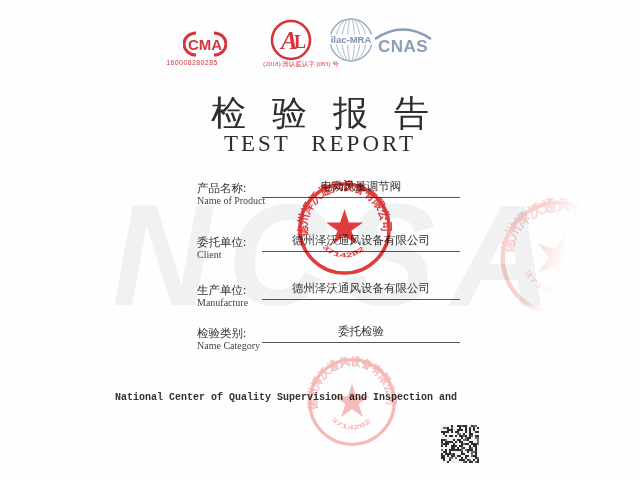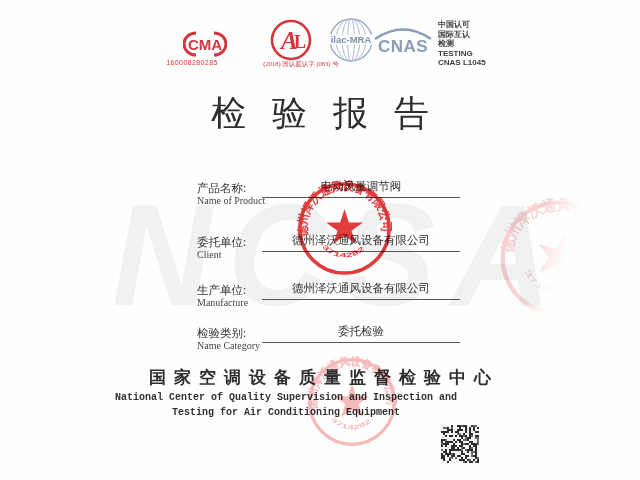--- a/index.html
+++ b/index.html
@@ -81,49 +81,41 @@
     <ellipse cx="23" cy="23" rx="3.5" ry="21" fill="none" stroke="#aebccd" stroke-width="1"></ellipse>
     <rect x="1" y="17.5" width="44" height="10" fill="#fefefe"></rect>
     <text x="23" y="25.8" text-anchor="middle" font-family="Liberation Sans, sans-serif" font-weight="bold" font-size="9.5" fill="#7e90ac">ilac-MRA</text>
   </svg>
 
   <svg class="logo" style="left:372px;top:26px;" width="62" height="32" viewBox="0 0 62 32">
     <path d="M 3,13 Q 31,-6 59,13" fill="none" stroke="#8b9cb6" stroke-width="2.4"></path>
     <text x="31" y="26" text-anchor="middle" font-family="Liberation Sans, sans-serif" font-weight="bold" font-size="17" letter-spacing="0.5" fill="#8b9cb6">CNAS</text>
   </svg>
 
-  <div class="cert-text">
-    <div>中国认可</div>
-    <div>国际互认</div>
-    <div>检测</div>
-    <div>TESTING</div>
-    <div>CNAS L1045</div>
-  </div>
 
   <div class="title-zh">检验报告</div>
+  <div class="title-en">TEST REPORT</div>
 
   <div class="f-label" style="top:181px;">产品名称:</div>
   <div class="f-label-en" style="top:195px;">Name of Product</div>
   <div class="f-value" style="top:179px;">电动风量调节阀</div>
 
   <div class="f-label" style="top:235px;">委托单位:</div>
   <div class="f-label-en" style="top:249px;">Client</div>
   <div class="f-value" style="top:233px;">德州泽沃通风设备有限公司</div>
 
   <div class="f-label" style="top:283px;">生产单位:</div>
   <div class="f-label-en" style="top:297px;">Manufacture</div>
   <div class="f-value" style="top:281px;">德州泽沃通风设备有限公司</div>
 
   <div class="f-label" style="top:326px;">检验类别:</div>
   <div class="f-label-en" style="top:340px;">Name Category</div>
   <div class="f-value" style="top:324px;">委托检验</div>
 
-  <div class="footer-zh">国家空调设备质量监督检验中心</div>
   <div class="footer-en footer-en1">National Center of Quality Supervision and Inspection and</div>
-  <div class="footer-en footer-en2">Testing for Air Conditioning Equipment</div>
 
   <div class="qr">
       <div class="qc"></div>
       <div class="qc"></div>
       <div class="qc"></div>
       <div class="qc"></div>
       <div class="qc"></div>
       <div class="qc" style="background: rgb(46, 46, 46);"></div>
       <div class="qc"></div>
       <div class="qc"></div>

